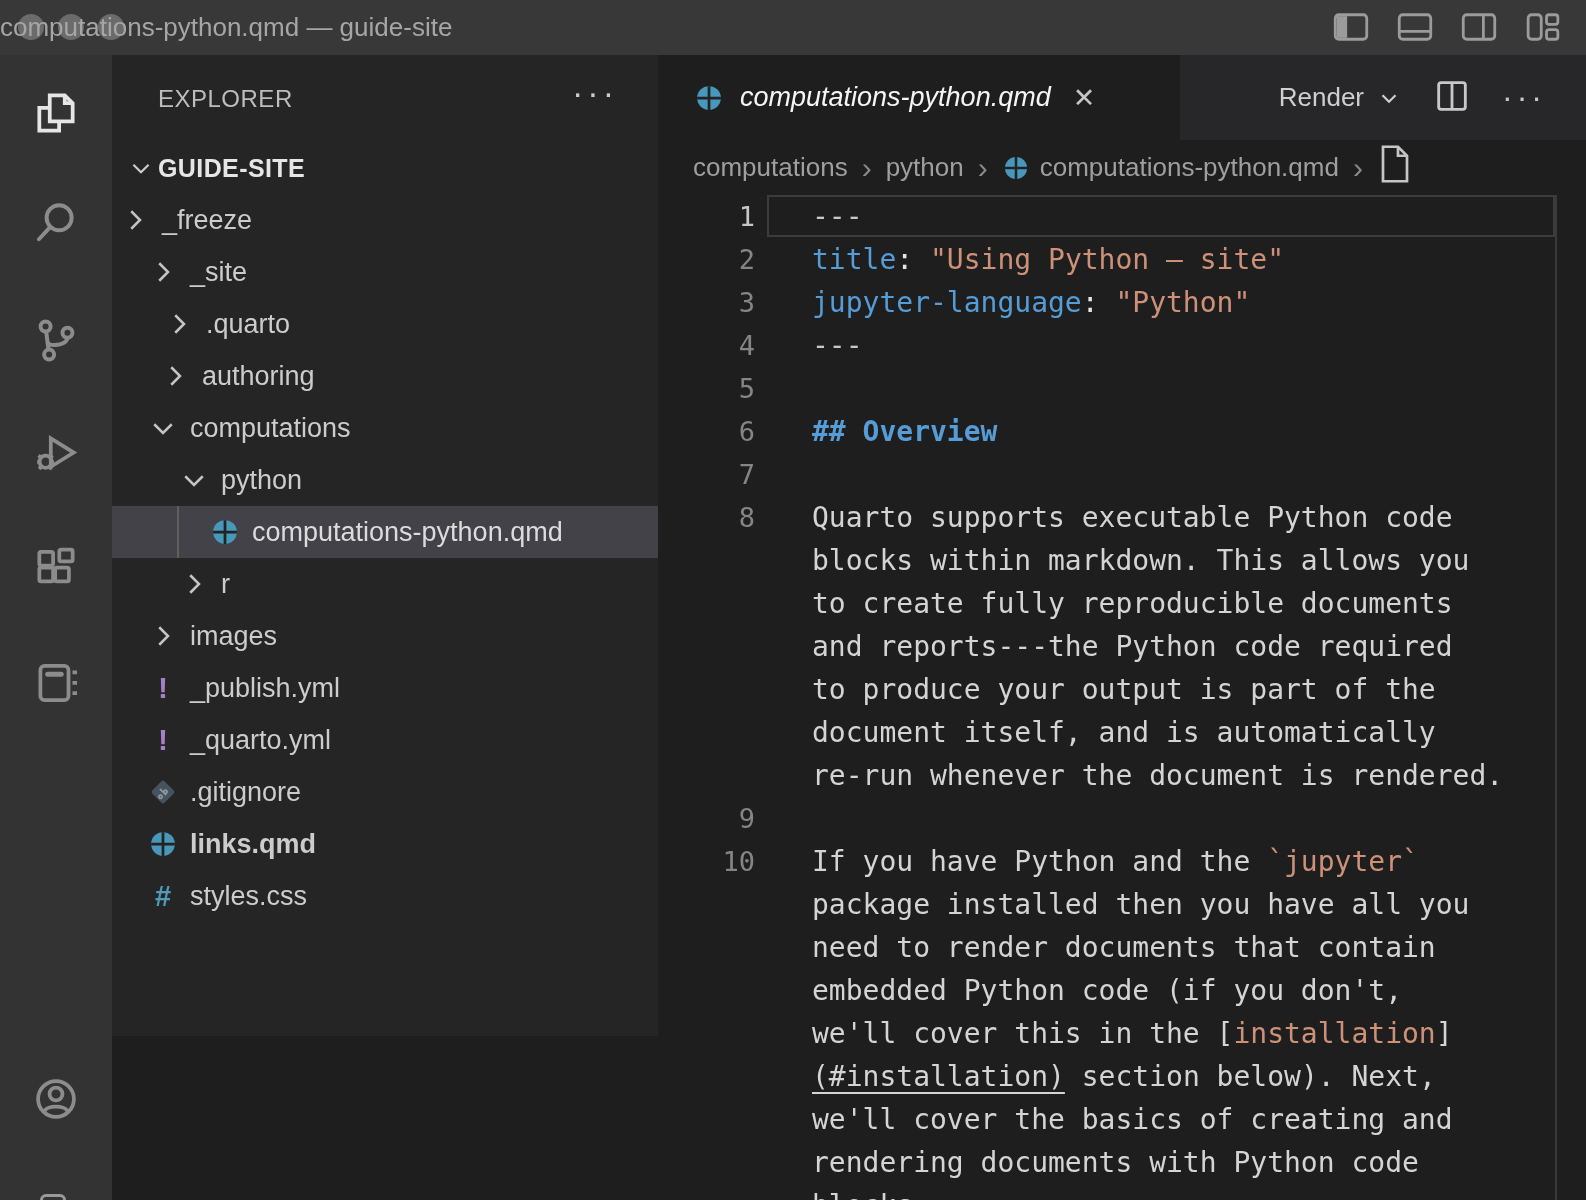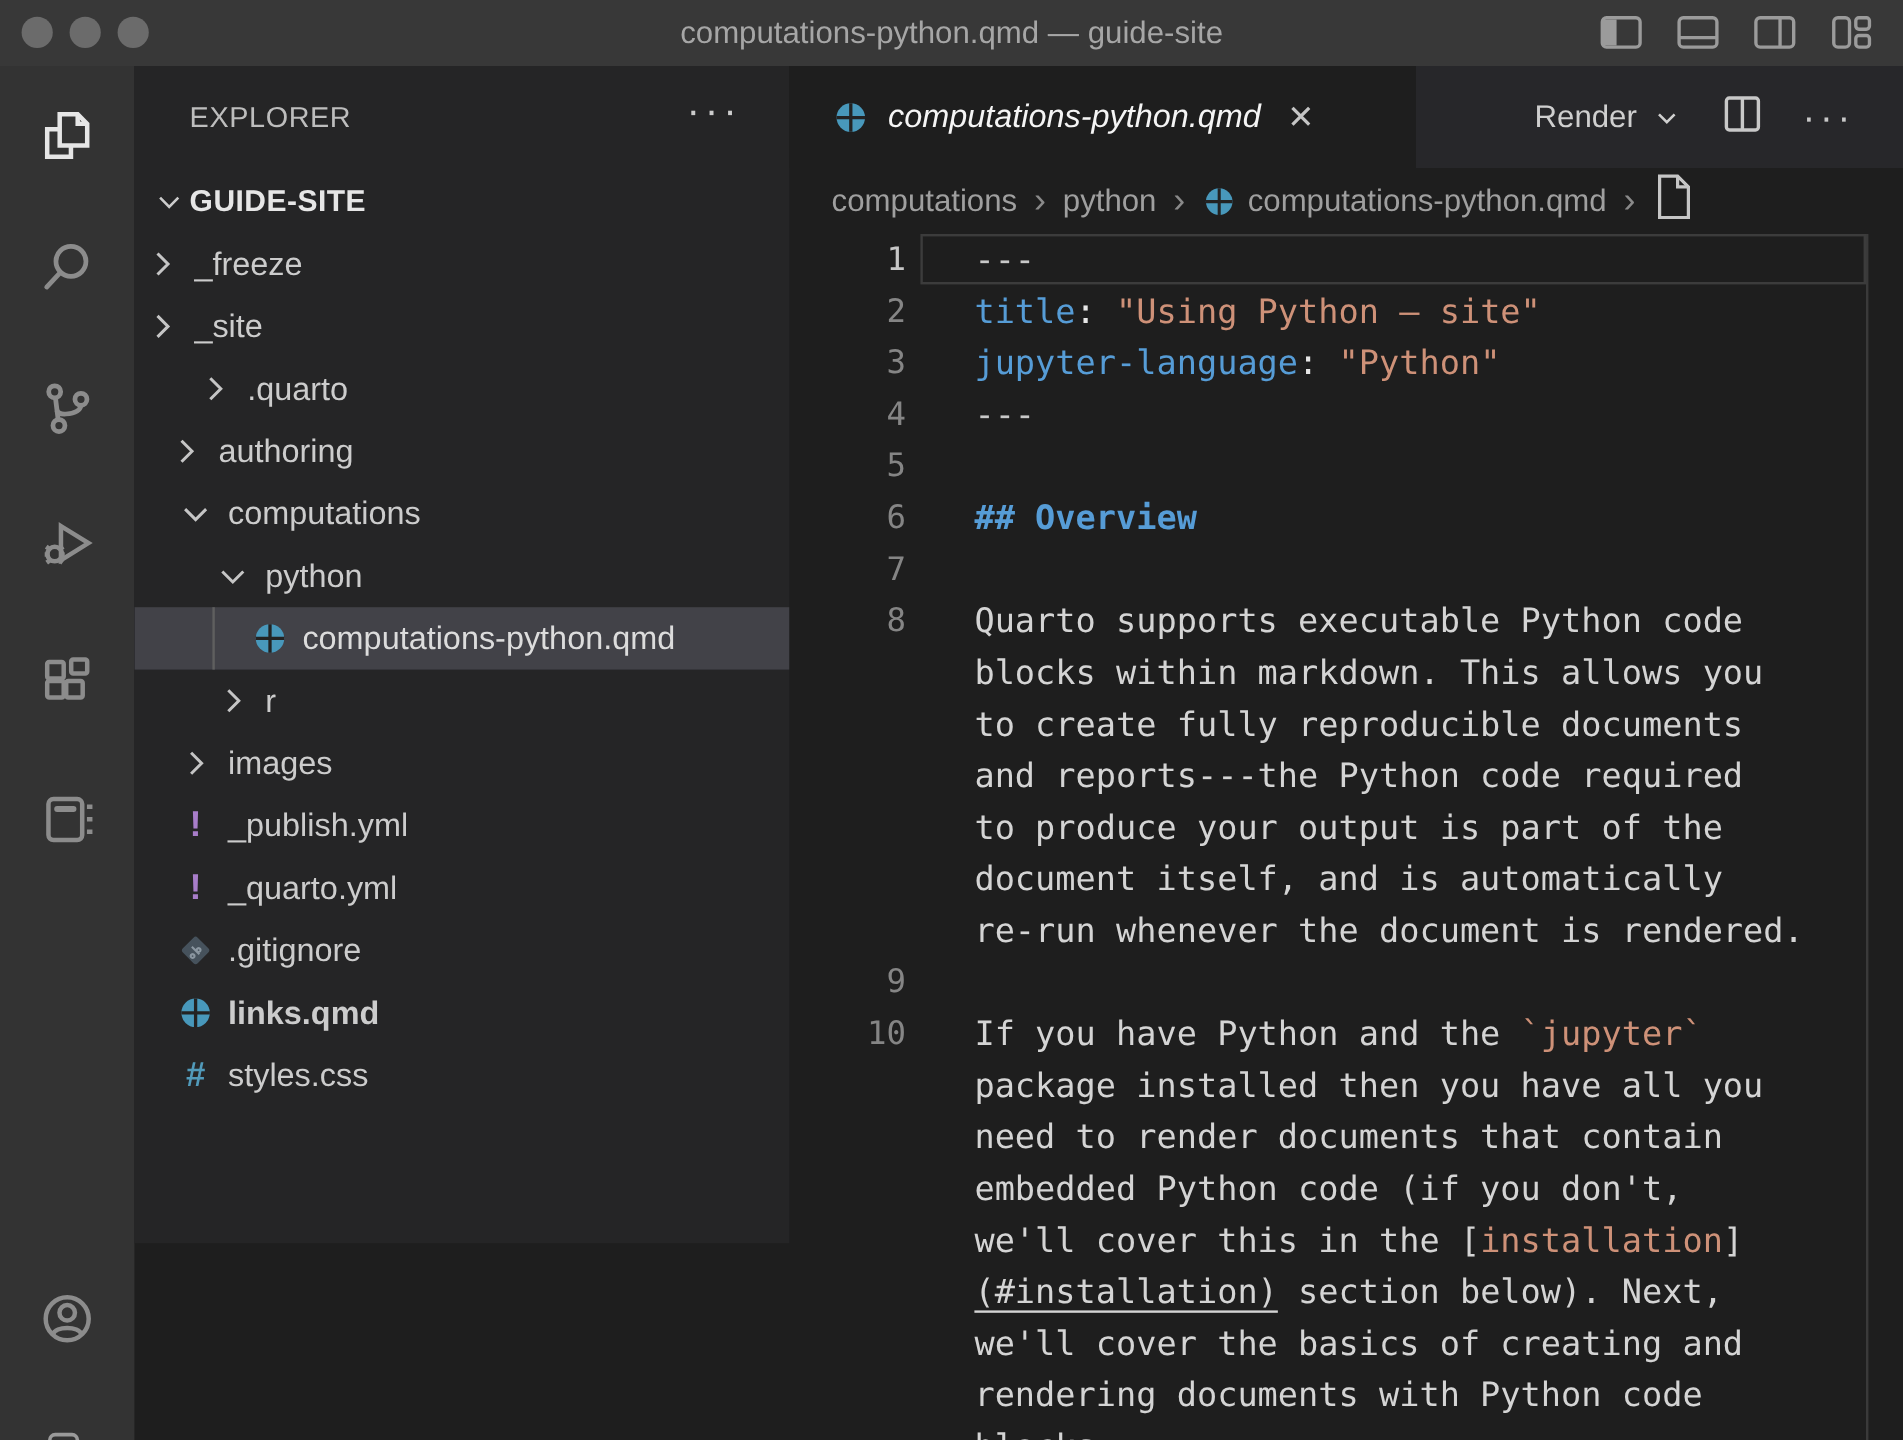--- a/index.html
+++ b/index.html
@@ -5,21 +5,21 @@
   * { margin:0; padding:0; box-sizing:border-box; }
   html,body { width:1586px; height:1200px; overflow:hidden; background:#1e1e1e;
               font-family:"Liberation Sans", sans-serif; }
 
   
   #titlebar { position:absolute; left:0; top:0; width:1586px; height:55px;
               background:#383838; }
   .traffic { position:absolute; top:14px; width:26px; height:26px; border-radius:50%;
              background:#6b6b6b; }
   #win-title { position:absolute; left:0; right:0; top:0; height:55px; line-height:55px;
-               text-align:center; color:#a6a6a6; font-size:26px; font-weight:500; }
+               color:#a6a6a6; font-size:26px; font-weight:500; }
   .winicons { position:absolute; right:22px; top:6px; display:flex; gap:22px; }
   .winicons svg { width:42px; height:42px; }
 
   
   #activitybar { position:absolute; left:0; top:55px; width:112px; height:1145px;
                  background:#333333; }
   .act-item { position:absolute; left:0; width:112px; height:92px;
               display:flex; align-items:center; justify-content:center; }
   .act-item svg { width:50px; height:50px; }
   .gear-sliver { position:absolute; left:40px; bottom:-16px; width:26px; height:22px;
@@ -222,41 +222,41 @@
       <div class="tree-row" style="">
         <span class="slot">
           <span style="display: flex;">
             <svg width="25" height="25" viewBox="0 0 24 24" fill="none" stroke="#c5c5c5" stroke-width="2">
               <path d="M9 5 l7 7 -7 7"></path>
             </svg>
           </span>
         </span>
         <span class="tlabel">_freeze</span>
       </div>
-      <div class="tree-row" style="">
+      <div class="tree-row" style="padding-left: 28px;">
         <span class="slot">
           <span style="display: flex;">
             <svg width="25" height="25" viewBox="0 0 24 24" fill="none" stroke="#c5c5c5" stroke-width="2">
               <path d="M9 5 l7 7 -7 7"></path>
             </svg>
           </span>
         </span>
         <span class="tlabel">_site</span>
       </div>
       <div class="tree-row" style="padding-left: 44px;">
         <span class="slot">
           <span style="display: flex;">
             <svg width="25" height="25" viewBox="0 0 24 24" fill="none" stroke="#c5c5c5" stroke-width="2">
               <path d="M9 5 l7 7 -7 7"></path>
             </svg>
           </span>
         </span>
         <span class="tlabel">.quarto</span>
       </div>
-      <div class="tree-row" style="padding-left: 20px;">
+      <div class="tree-row" style="padding-left: 40px;">
         <span class="slot">
           <span style="display: flex;">
             <svg width="25" height="25" viewBox="0 0 24 24" fill="none" stroke="#c5c5c5" stroke-width="2">
               <path d="M9 5 l7 7 -7 7"></path>
             </svg>
           </span>
         </span>
         <span class="tlabel">authoring</span>
       </div>
       <div class="tree-row" style="padding-left: 28px;">

